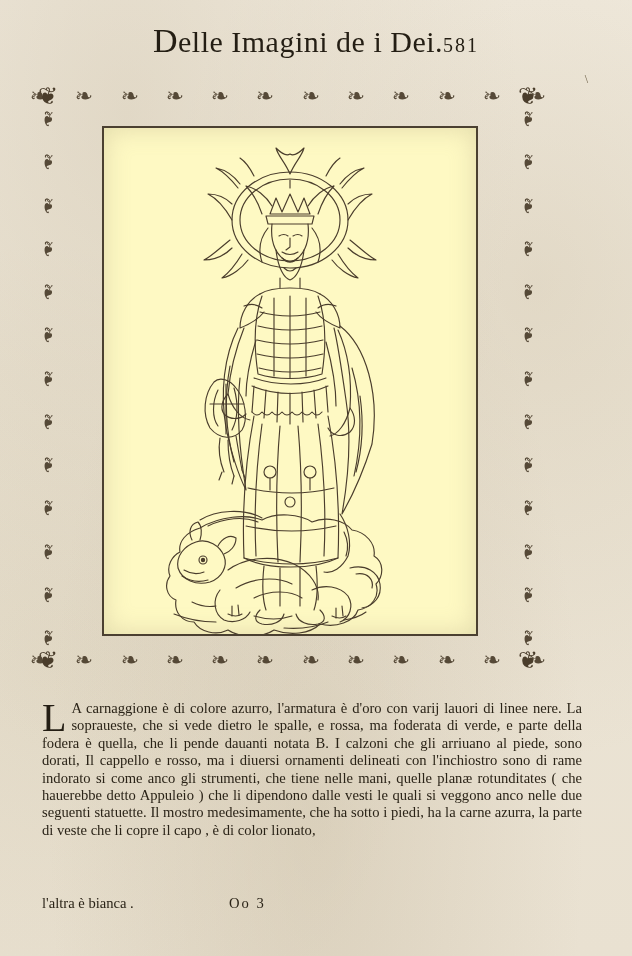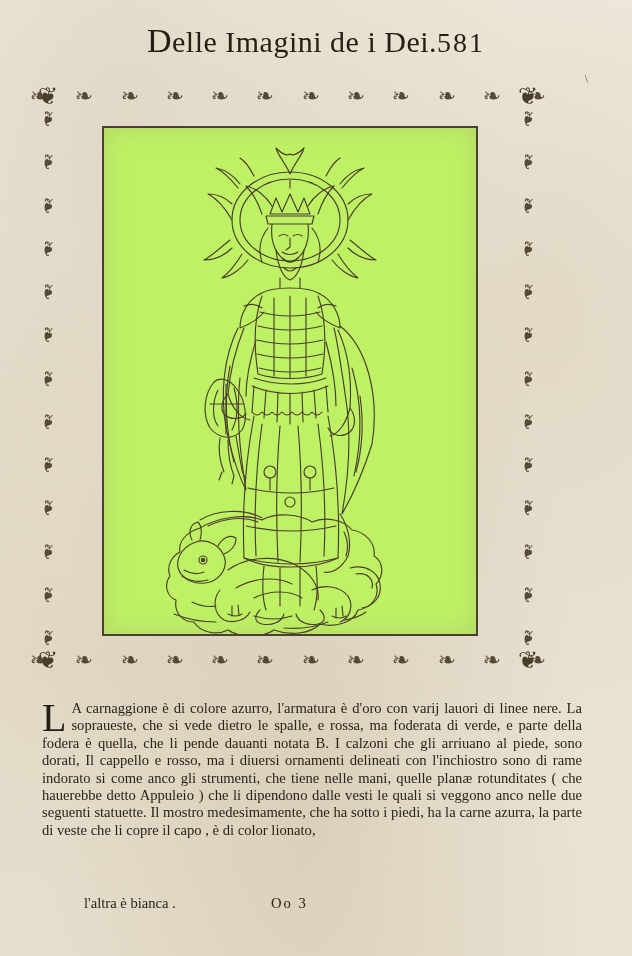--- a/index.html
+++ b/index.html
@@ -47,21 +47,21 @@
     font-size: 30px;
     letter-spacing: 0.5px;
     color: #241e14;
     font-family: "Liberation Serif", serif;
     white-space: nowrap;
   }
   .header-title .drop {
     font-size: 34px;
   }
   .page-number {
-    font-size: 28px;
+    font-size: 20px;
     color: #241e14;
     letter-spacing: 2px;
   }
 
   
   .ornate-frame {
     position: absolute;
     left: 30px;
     top: 78px;
     width: 516px;
@@ -107,21 +107,21 @@
   .c-br { right: 0; bottom: 0; }
 
   
   .plate {
     position: absolute;
     left: 72px;
     top: 48px;
     width: 372px;
     height: 506px;
     border: 2px solid #4b4031;
-    background: #bef264;
+    background: #fef9c3;
     box-shadow: inset 0 0 26px rgba(160,145,115,0.30);
     overflow: hidden;
   }
   .plate-inner {
     position: absolute;
     inset: 0;
   }
   .fig-caption {
     position: absolute;
     bottom: 2px;
@@ -158,21 +158,21 @@
   }
   .footline {
     position: absolute;
     left: 42px;
     top: 895px;
     width: 540px;
     display: flex;
     font-size: 14.6px;
     color: #2a2317;
   }
-  .footline .tail { width: 175px; margin-left: 42px; }
+  .footline .tail { width: 175px; }
   .footline .sig  { width: 150px; letter-spacing: 2px; margin-left: 12px; }
   .footline .catch { flex: 1; text-align: left; padding-left: 40px; }
 
   .faint {
     position: absolute;
     right: 44px;
     top: 72px;
     font-size: 12px;
     color: #6b5e46;
   }

